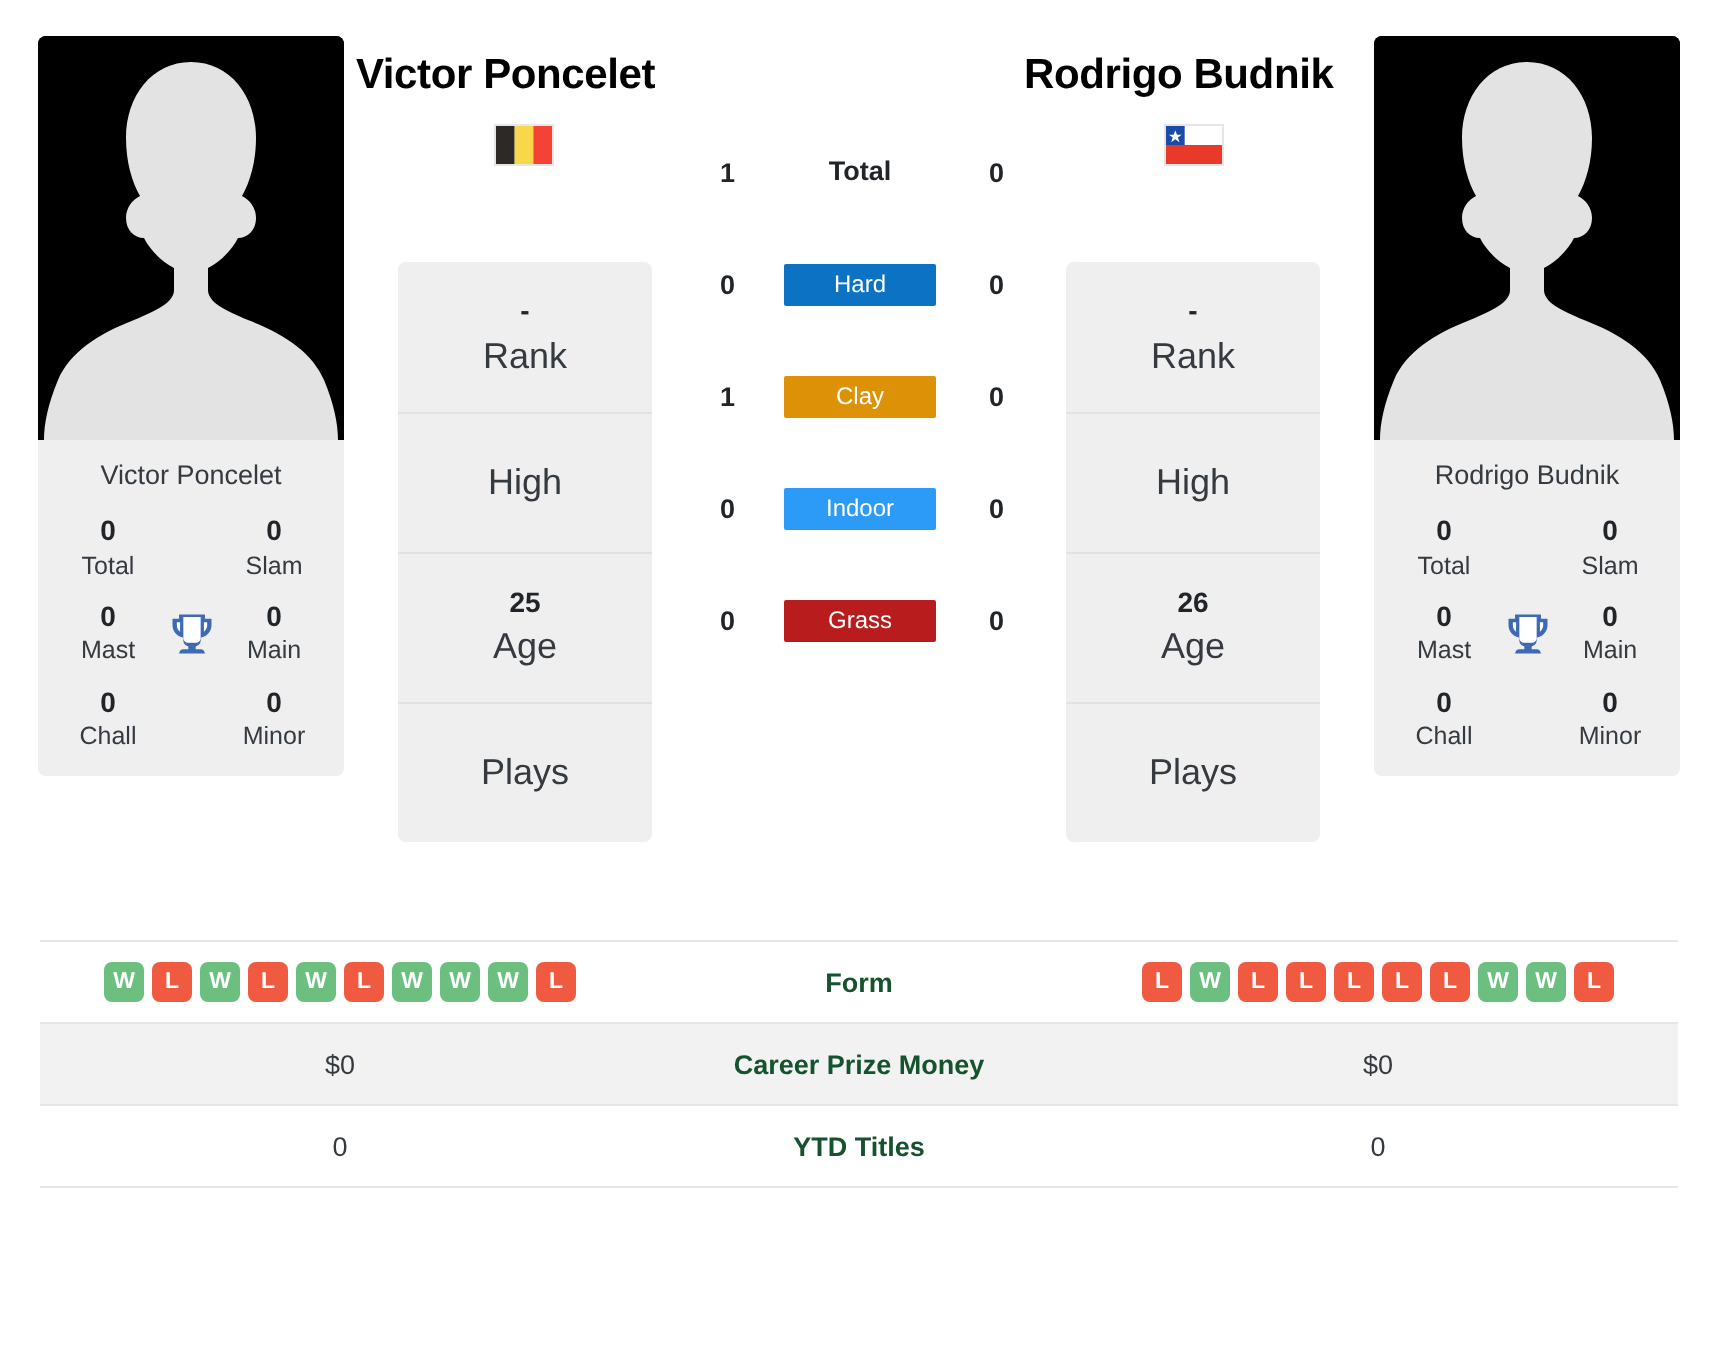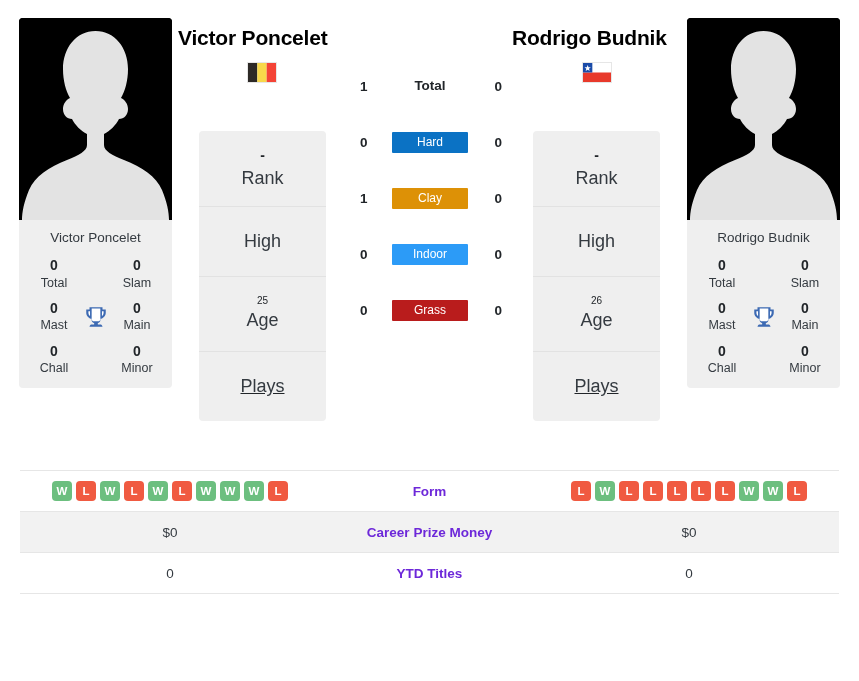--- a/index.html
+++ b/index.html
@@ -93,26 +93,26 @@
   .rankcard.left  { left: 199px; top: 131px; }
   .rankcard.right { left: 533px; top: 131px; }
   .rank-sec {
     border-bottom: 1px solid #e2e2e2;
     text-align: center;
     display: flex;
     flex-direction: column;
     justify-content: center;
     align-items: center;
   }
-  .rank-sec:last-child { border-bottom: none; text-decoration: underline; }
+  .rank-sec:last-child { border-bottom: none; }
   .rank-sec.s1 { height: 76px; }
   .rank-sec.s2 { height: 70px; }
   .rank-sec.s3 { height: 75px; }
   .rank-sec.s4 { height: 69px; }
-  .rank-val { font-size: 10px; font-weight: normal; color: #212529; line-height: 1.3; }
+  .rank-val { font-size: 14px; font-weight: bold; color: #212529; line-height: 1.3; }
   .rank-val.dash { font-weight: bold; font-size: 14px; }
   .rank-lbl { font-size: 18px; color: #343a40; line-height: 1.45; }
 
   
   .center-col { position: absolute; left: 340px; top: 58px; width: 180px; }
   .srow {
     position: relative;
     height: 56px;
     display: flex;
     align-items: center;
@@ -154,21 +154,21 @@
     border-top: 1px solid #e6e6e6;
     border-bottom: 1px solid #e6e6e6;
     font-size: 13.5px;
     color: #343a40;
     text-align: center;
     vertical-align: middle;
   }
   .cmp-table td.lbl {
     width: 219px;
     font-weight: bold;
-    color: #6d28d9;
+    color: #14532d;
     font-size: 13.5px;
   }
   .cmp-table td.side { width: 300px; }
   .formlist { display: flex; justify-content: center; gap: 4px; }
   .fbadge {
     width: 20px; height: 20px;
     border-radius: 4px;
     font-size: 11.5px;
     font-weight: bold;
     color: #ffffff;

